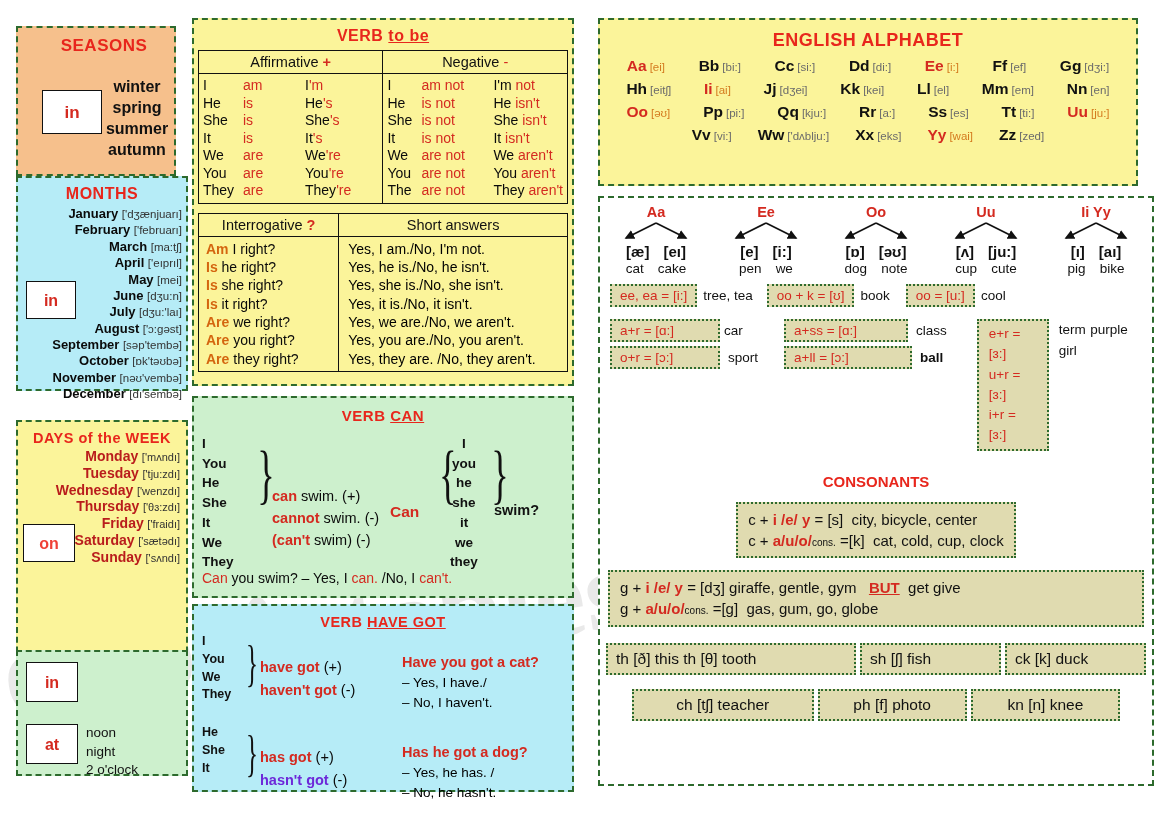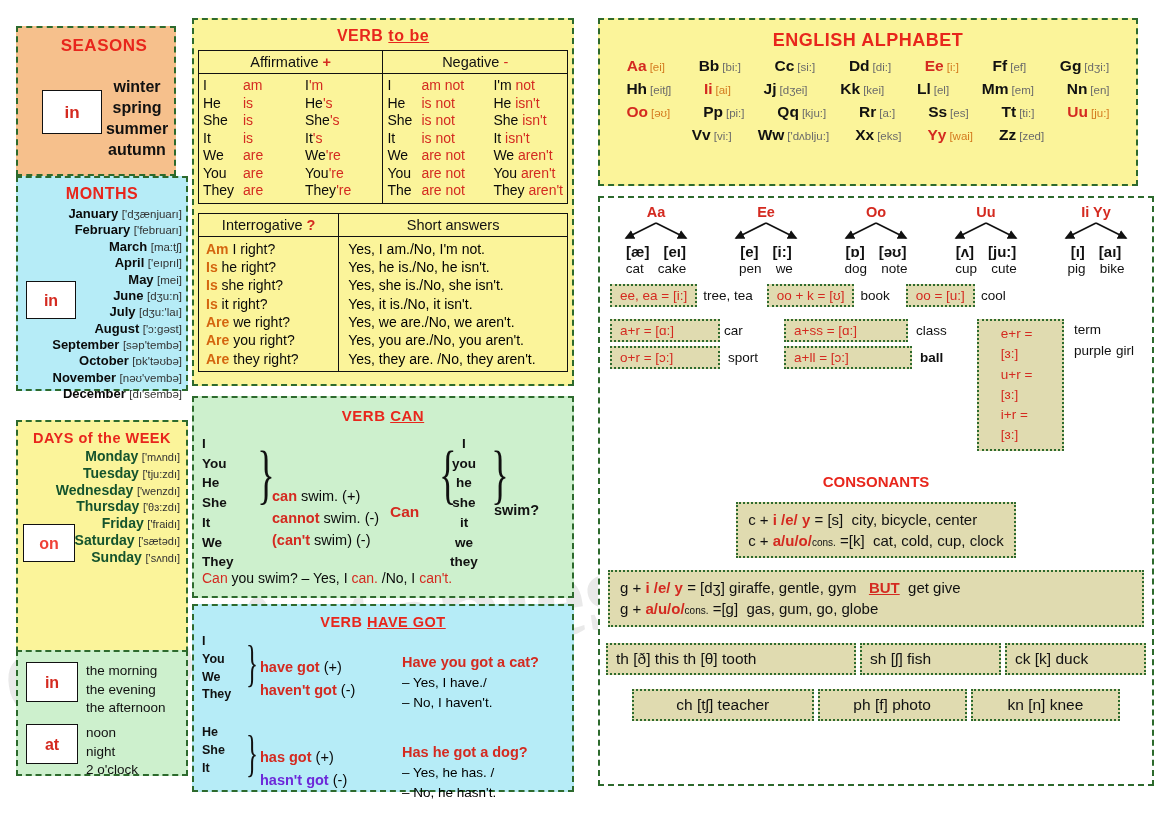--- a/index.html
+++ b/index.html
@@ -34,21 +34,21 @@
   #months .rows { position:absolute; left:4px; top:28px; right:4px; text-align:right; }
   #months .mrow { font-size:12.5px; line-height:1.23; white-space:nowrap; }
   #months .mname { font-weight:bold; color:#0a0a0a; font-size:13px; }
   #months .ipa { color:#333; font-size:11.5px; }
   #months .inbox { position:absolute; left:8px; top:103px; width:50px; height:38px; line-height:34px; font-size:16px; }
 
   #days { left:16px; top:420px; width:172px; height:272px; background:#fbf49a; padding:4px; }
   #days .title { font-size:14.5px; color:#e8261c; margin:4px 0 3px 0; }
   #days .rows { position:absolute; left:4px; top:26px; right:6px; text-align:right; }
   #days .drow { font-size:13px; line-height:1.2; white-space:nowrap; }
-  #days .dname { font-weight:bold; color:#14532d; font-size:14px; }
+  #days .dname { font-weight:bold; color:#b91c1c; font-size:14px; }
   #days .ipa { color:#333; font-size:11px; }
   #days .inbox { position:absolute; left:5px; top:102px; width:52px; height:38px; line-height:34px; font-size:16px; color:#ef4136; }
 
   #timebox { left:16px; top:650px; width:172px; height:126px; background:#cdf0cd; padding:4px; }
   #timebox .inbox { position:absolute; width:52px; height:40px; line-height:36px; font-size:16px; }
   #timebox .tb1 { left:8px; top:10px; }
   #timebox .tb2 { left:8px; top:72px; }
   #timebox .lst { position:absolute; left:68px; font-size:13.5px; line-height:1.38; color:#111; }
   #timebox .l1 { top:10px; }
   #timebox .l2 { top:72px; }
@@ -176,25 +176,20 @@
         <div class="drow"><span class="dname">Thursday</span> <span class="ipa">['θɜ:zdı]</span></div>
         <div class="drow"><span class="dname">Friday</span> <span class="ipa">['fraidı]</span></div>
         <div class="drow"><span class="dname">Saturday</span> <span class="ipa">['sætədı]</span></div>
         <div class="drow"><span class="dname">Sunday</span> <span class="ipa">['sʌndı]</span></div>
       </div>
     <div class="inbox">on</div>
   </div>
 
   <div class="panel dashed" id="timebox">
     <div class="inbox tb1">in</div>
-    <div class="lst l1">
-      <div>the morning</div>
-      <div>the evening</div>
-      <div>the afternoon</div>
-    </div>
     <div class="inbox tb2">at</div>
     <div class="lst l2">
       <div>noon</div>
       <div>night</div>
       <div>2 o'clock</div>
     </div>
   </div>
 
   <div class="panel dashed" id="tobe">
     <div class="title">
@@ -518,21 +513,21 @@
         <div style="display:flex;align-items:center;gap:8px">
           <div class="tan rulebox" style="width:124px"><span class="red">a+ss = [ɑ:]</span></div>
           <div class="ruleword">class</div>
         </div>
         <div style="display:flex;align-items:center;gap:8px;margin-top:4px">
           <div class="tan rulebox" style="width:128px"><span class="red">a+ll = [ɔ:]</span></div>
           <div class="ruleword" style="font-weight:bold">ball</div>
         </div>
       </div>
       <div style="display:flex;align-items:flex-start;gap:10px;margin-left:26px">
-        <div class="tan" style="padding:3px 22px">
+        <div class="tan" style="padding:3px 10px">
           <div class="red" style="font-size:13.5px;line-height:1.5">e+r = [ɜ:]</div>
           <div class="red" style="font-size:13.5px;line-height:1.5">u+r = [ɜ:]</div>
           <div class="red" style="font-size:13.5px;line-height:1.5">i+r = [ɜ:]</div>
         </div>
         <div>
           <div class="ruleword" style="line-height:1.58">term</div>
           <div class="ruleword" style="line-height:1.58">purple</div>
           <div class="ruleword" style="line-height:1.58">girl</div>
         </div>
       </div>

